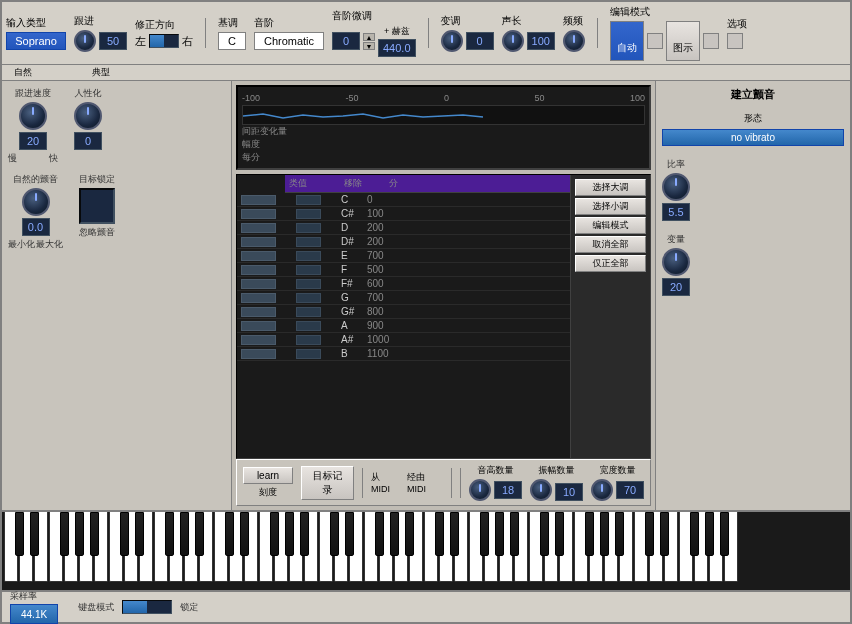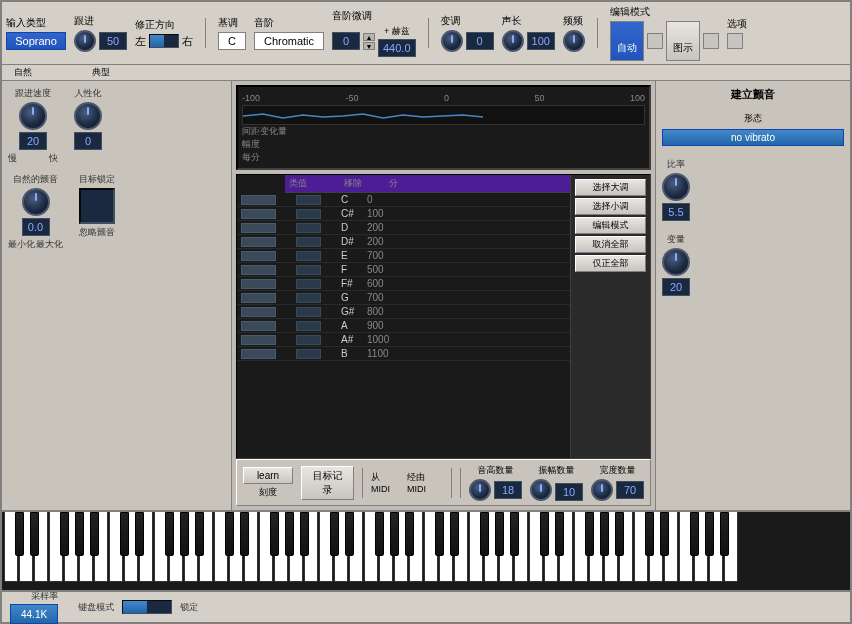--- a/index.html
+++ b/index.html
@@ -238,21 +238,21 @@
       padding: 3px 8px;
       display: flex;
       align-items: center;
       gap: 20px;
       flex-shrink: 0;
       height: 32px;
     }
     .bottom-group {
       display: flex;
       flex-direction: column;
-      align-items: flex-end;
+      align-items: flex-start;
       gap: 1px;
     }
     .bottom-label { font-size: 9px; color: #333; }
     .blue-btn {
       background: linear-gradient(180deg, #4488cc 0%, #2266aa 100%);
       color: white;
       border: 1px solid #1144aa;
       padding: 2px 10px;
       font-size: 10px;
       cursor: pointer;

